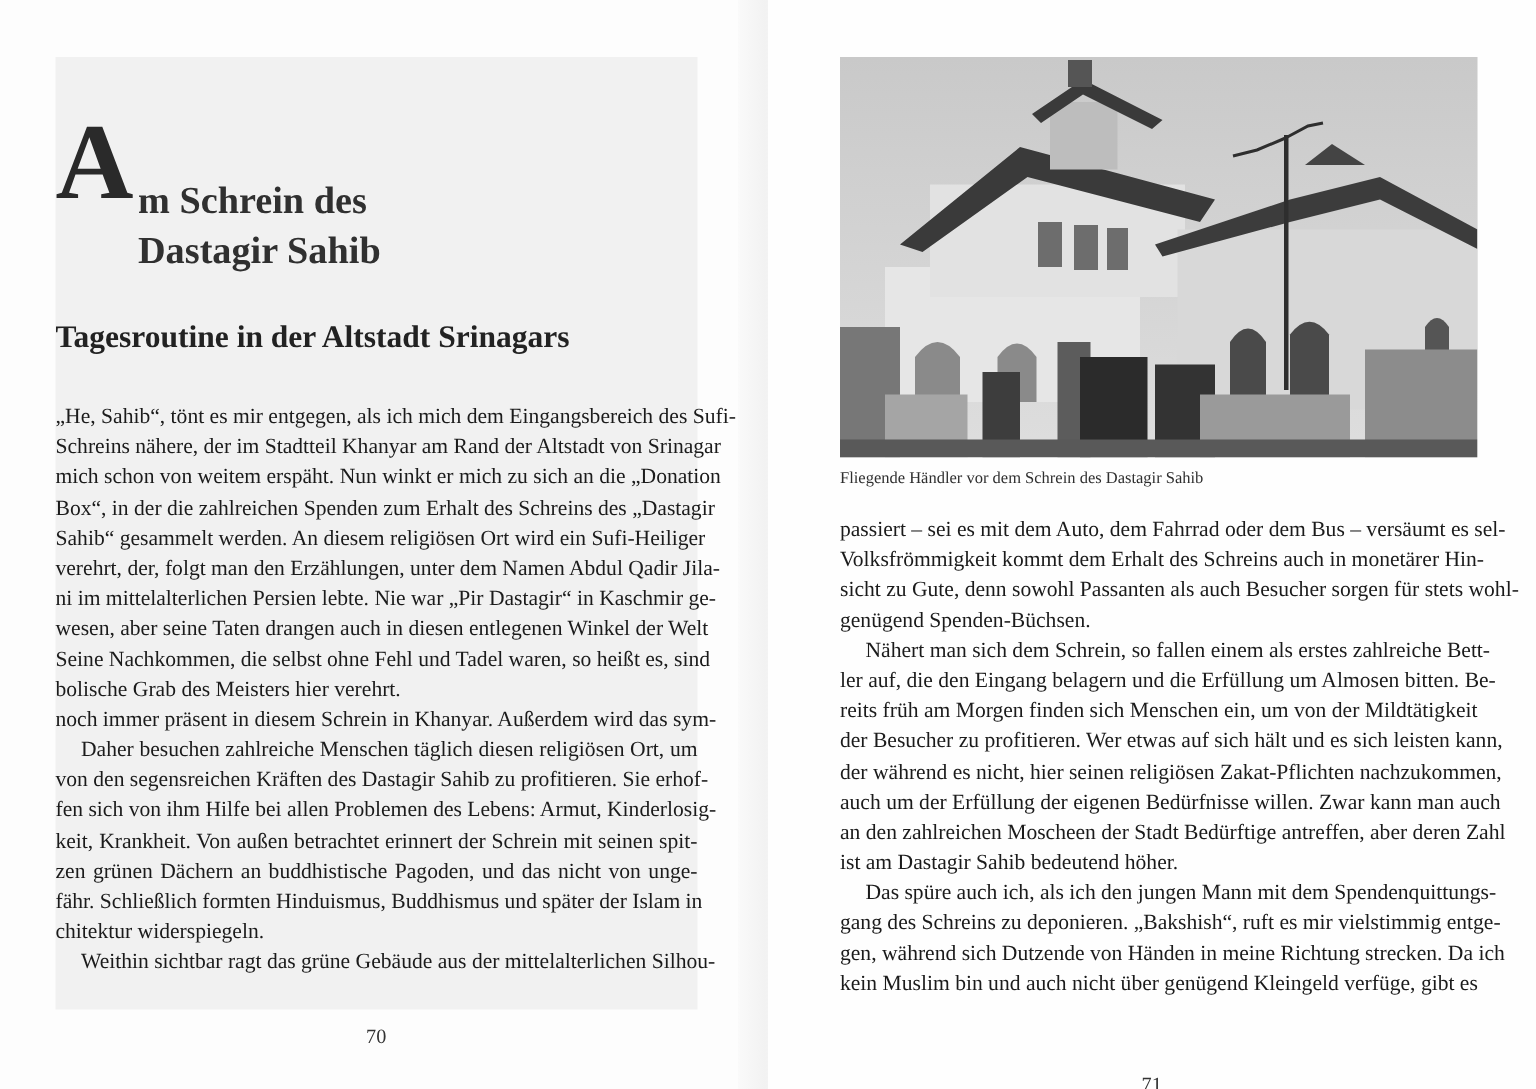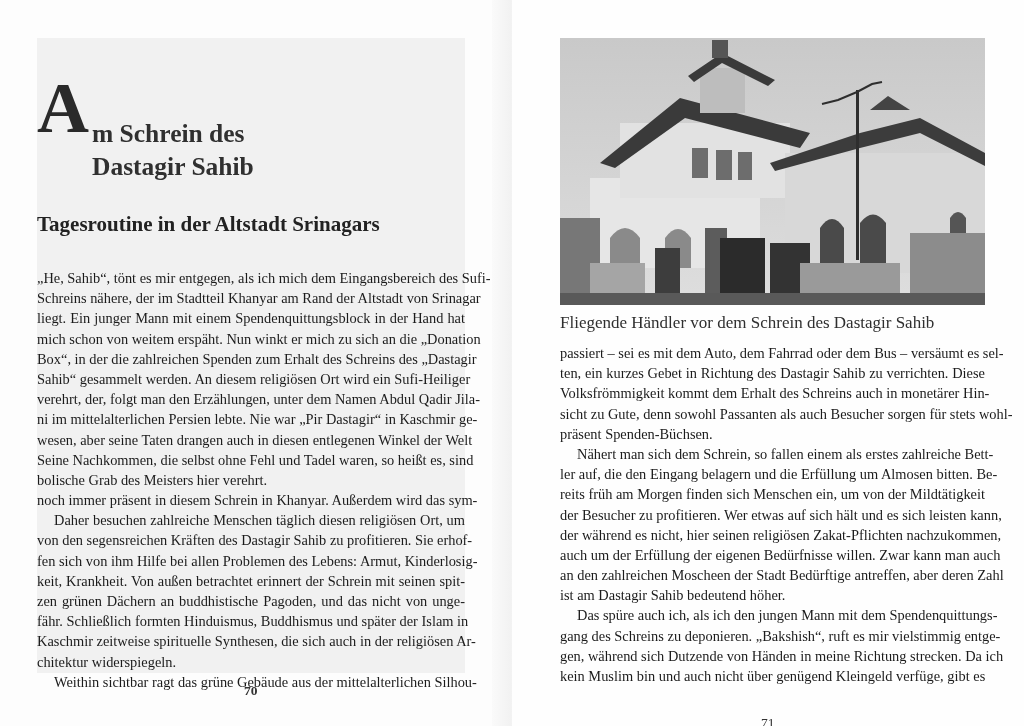--- a/index.html
+++ b/index.html
@@ -40,29 +40,29 @@
     position:absolute; font-size:14.4px; line-height:20.2px; color:#1b1b1b;
   }
   .body-text .line { display:block; height:20.2px; white-space:nowrap; overflow:visible; text-align:justify; text-align-last:justify; }
   .body-text .line.last { text-align-last:left; }
   .body-text .line.indent { text-indent:17px; }
   .left-text { left:37px; top:268px; width:428px; }
   .right-text { left:560px; top:343px; width:425px; }
   .page-number {
     position:absolute; top:683px; font-size:13.5px; color:#333;
   }
-  .pn-left { left:244px;font-weight:bold; }
+  .pn-left { left:244px; }
   .pn-right { left:761px;margin-top:32px; }
   .photo {
     position:absolute; left:560px; top:38px; width:425px; height:267px;
     overflow:hidden; background:#cfcfcf;
   }
   .photo svg { display:block; width:100%; height:100%; }
   .caption {
-    position:absolute; left:560px; top:313px; font-size:17px; color:#2f2f2f;
+    position:absolute; left:560px; top:313px; font-size:11px; color:#2f2f2f;
     white-space:nowrap;
   }
 </style>
 </head>
 <body>
 
 <div class="spread">
 
   <div class="page page-left">
     <div class="left-block"></div>
@@ -71,37 +71,35 @@
       <span class="dropcap">A</span>
       <span class="title-line1">m Schrein des</span>
       <span class="title-line2">Dastagir Sahib</span>
     </div>
 
     <div class="subheading">Tagesroutine in der Altstadt Srinagars</div>
 
     <div class="body-text left-text" id="left-text">
         <span class="line">„He, Sahib“, tönt es mir entgegen, als ich mich dem Eingangsbereich des Sufi-</span>
         <span class="line">Schreins nähere, der im Stadtteil Khanyar am Rand der Altstadt von Srinagar</span>
-        <span class="line">liegt. Ein junger Mann mit einem Spendenquittungsblock in der Hand hat</span>
         <span class="line">mich schon von weitem erspäht. Nun winkt er mich zu sich an die „Donation</span>
         <span class="line">Box“, in der die zahlreichen Spenden zum Erhalt des Schreins des „Dastagir</span>
         <span class="line">Sahib“ gesammelt werden. An diesem religiösen Ort wird ein Sufi-Heiliger</span>
         <span class="line">verehrt, der, folgt man den Erzählungen, unter dem Namen Abdul Qadir Jila-</span>
         <span class="line">ni im mittelalterlichen Persien lebte. Nie war „Pir Dastagir“ in Kaschmir ge-</span>
         <span class="line">wesen, aber seine Taten drangen auch in diesen entlegenen Winkel der Welt</span>
         <span class="line">Seine Nachkommen, die selbst ohne Fehl und Tadel waren, so heißt es, sind</span>
         <span class="line last">bolische Grab des Meisters hier verehrt.</span>
         <span class="line">noch immer präsent in diesem Schrein in Khanyar. Außerdem wird das sym-</span>
         <span class="line indent">Daher besuchen zahlreiche Menschen täglich diesen religiösen Ort, um</span>
         <span class="line">von den segensreichen Kräften des Dastagir Sahib zu profitieren. Sie erhof-</span>
         <span class="line">fen sich von ihm Hilfe bei allen Problemen des Lebens: Armut, Kinderlosig-</span>
         <span class="line">keit, Krankheit. Von außen betrachtet erinnert der Schrein mit seinen spit-</span>
         <span class="line">zen grünen Dächern an buddhistische Pagoden, und das nicht von unge-</span>
         <span class="line">fähr. Schließlich formten Hinduismus, Buddhismus und später der Islam in</span>
-        <span class="line">Kaschmir zeitweise spirituelle Synthesen, die sich auch in der religiösen Ar-</span>
         <span class="line last">chitektur widerspiegeln.</span>
         <span class="line indent">Weithin sichtbar ragt das grüne Gebäude aus der mittelalterlichen Silhou-</span>
       </div>
 
     <div class="page-number pn-left">70</div>
   </div>
 
   <div class="gutter"></div>
 
   <div class="page page-right"></div>
@@ -152,24 +150,23 @@
       <rect x="30" y="225" width="55" height="42" fill="#a5a5a5"></rect>
       <rect x="240" y="225" width="100" height="42" fill="#9a9a9a"></rect>
       <rect x="0" y="255" width="425" height="12" fill="#595959"></rect>
     </svg>
   </div>
 
   <div class="caption">Fliegende Händler vor dem Schrein des Dastagir Sahib</div>
 
   <div class="body-text right-text" id="right-text">
       <span class="line">passiert – sei es mit dem Auto, dem Fahrrad oder dem Bus – versäumt es sel-</span>
-      <span class="line">ten, ein kurzes Gebet in Richtung des Dastagir Sahib zu verrichten. Diese</span>
       <span class="line">Volksfrömmigkeit kommt dem Erhalt des Schreins auch in monetärer Hin-</span>
       <span class="line">sicht zu Gute, denn sowohl Passanten als auch Besucher sorgen für stets wohl-</span>
-      <span class="line last">präsent Spenden-Büchsen.</span>
+      <span class="line last">genügend Spenden-Büchsen.</span>
       <span class="line indent">Nähert man sich dem Schrein, so fallen einem als erstes zahlreiche Bett-</span>
       <span class="line">ler auf, die den Eingang belagern und die Erfüllung um Almosen bitten. Be-</span>
       <span class="line">reits früh am Morgen finden sich Menschen ein, um von der Mildtätigkeit</span>
       <span class="line">der Besucher zu profitieren. Wer etwas auf sich hält und es sich leisten kann,</span>
       <span class="line">der während es nicht, hier seinen religiösen Zakat-Pflichten nachzukommen,</span>
       <span class="line">auch um der Erfüllung der eigenen Bedürfnisse willen. Zwar kann man auch</span>
       <span class="line">an den zahlreichen Moscheen der Stadt Bedürftige antreffen, aber deren Zahl</span>
       <span class="line last">ist am Dastagir Sahib bedeutend höher.</span>
       <span class="line indent">Das spüre auch ich, als ich den jungen Mann mit dem Spendenquittungs-</span>
       <span class="line">gang des Schreins zu deponieren. „Bakshish“, ruft es mir vielstimmig entge-</span>

